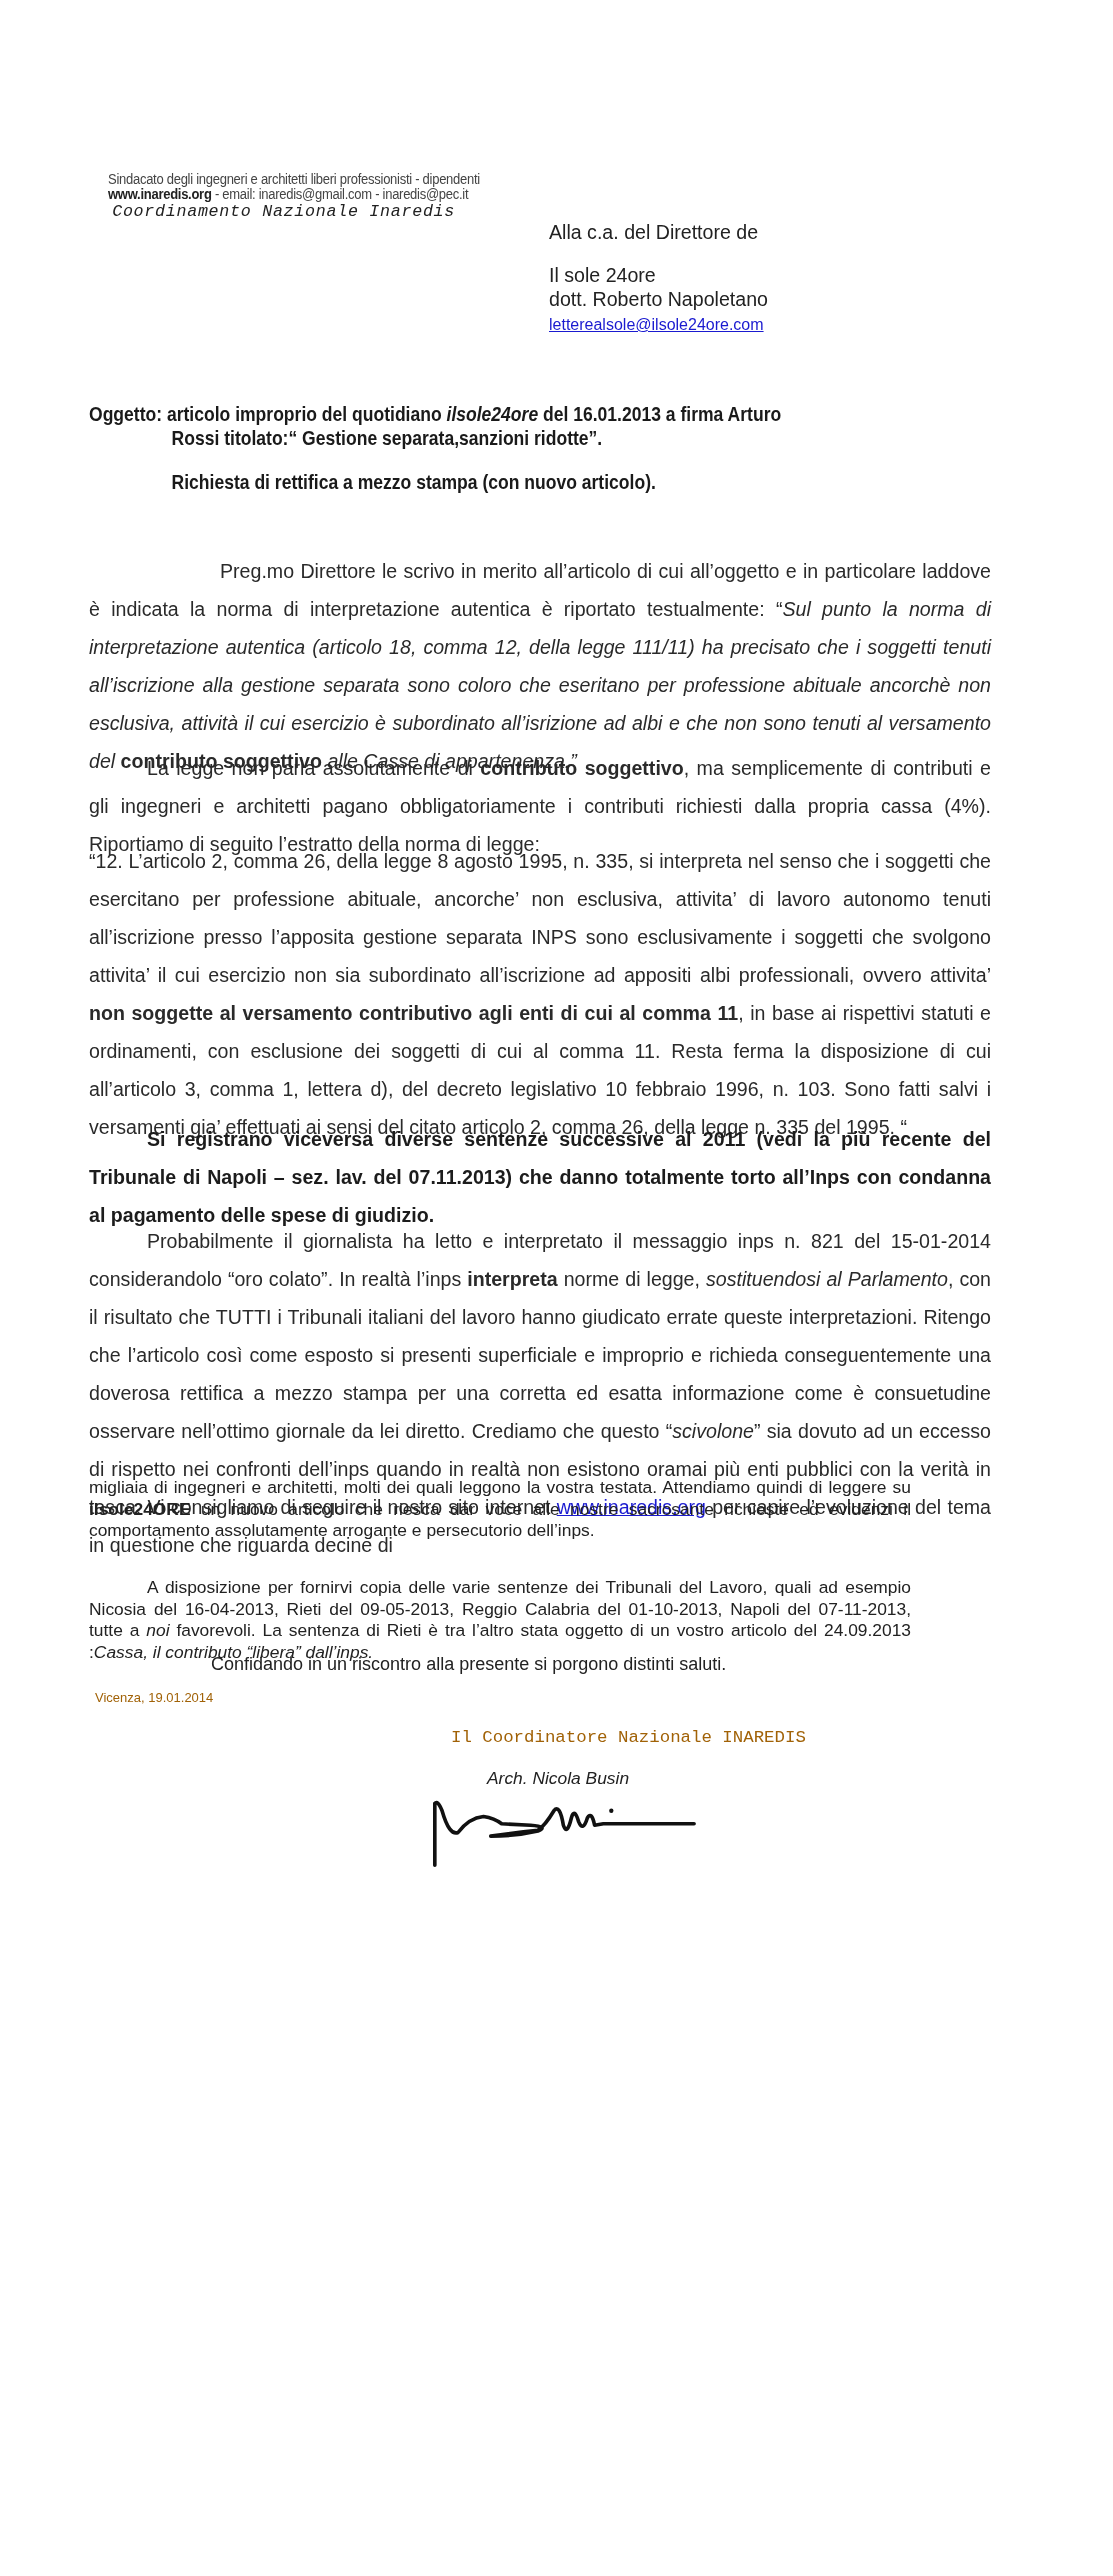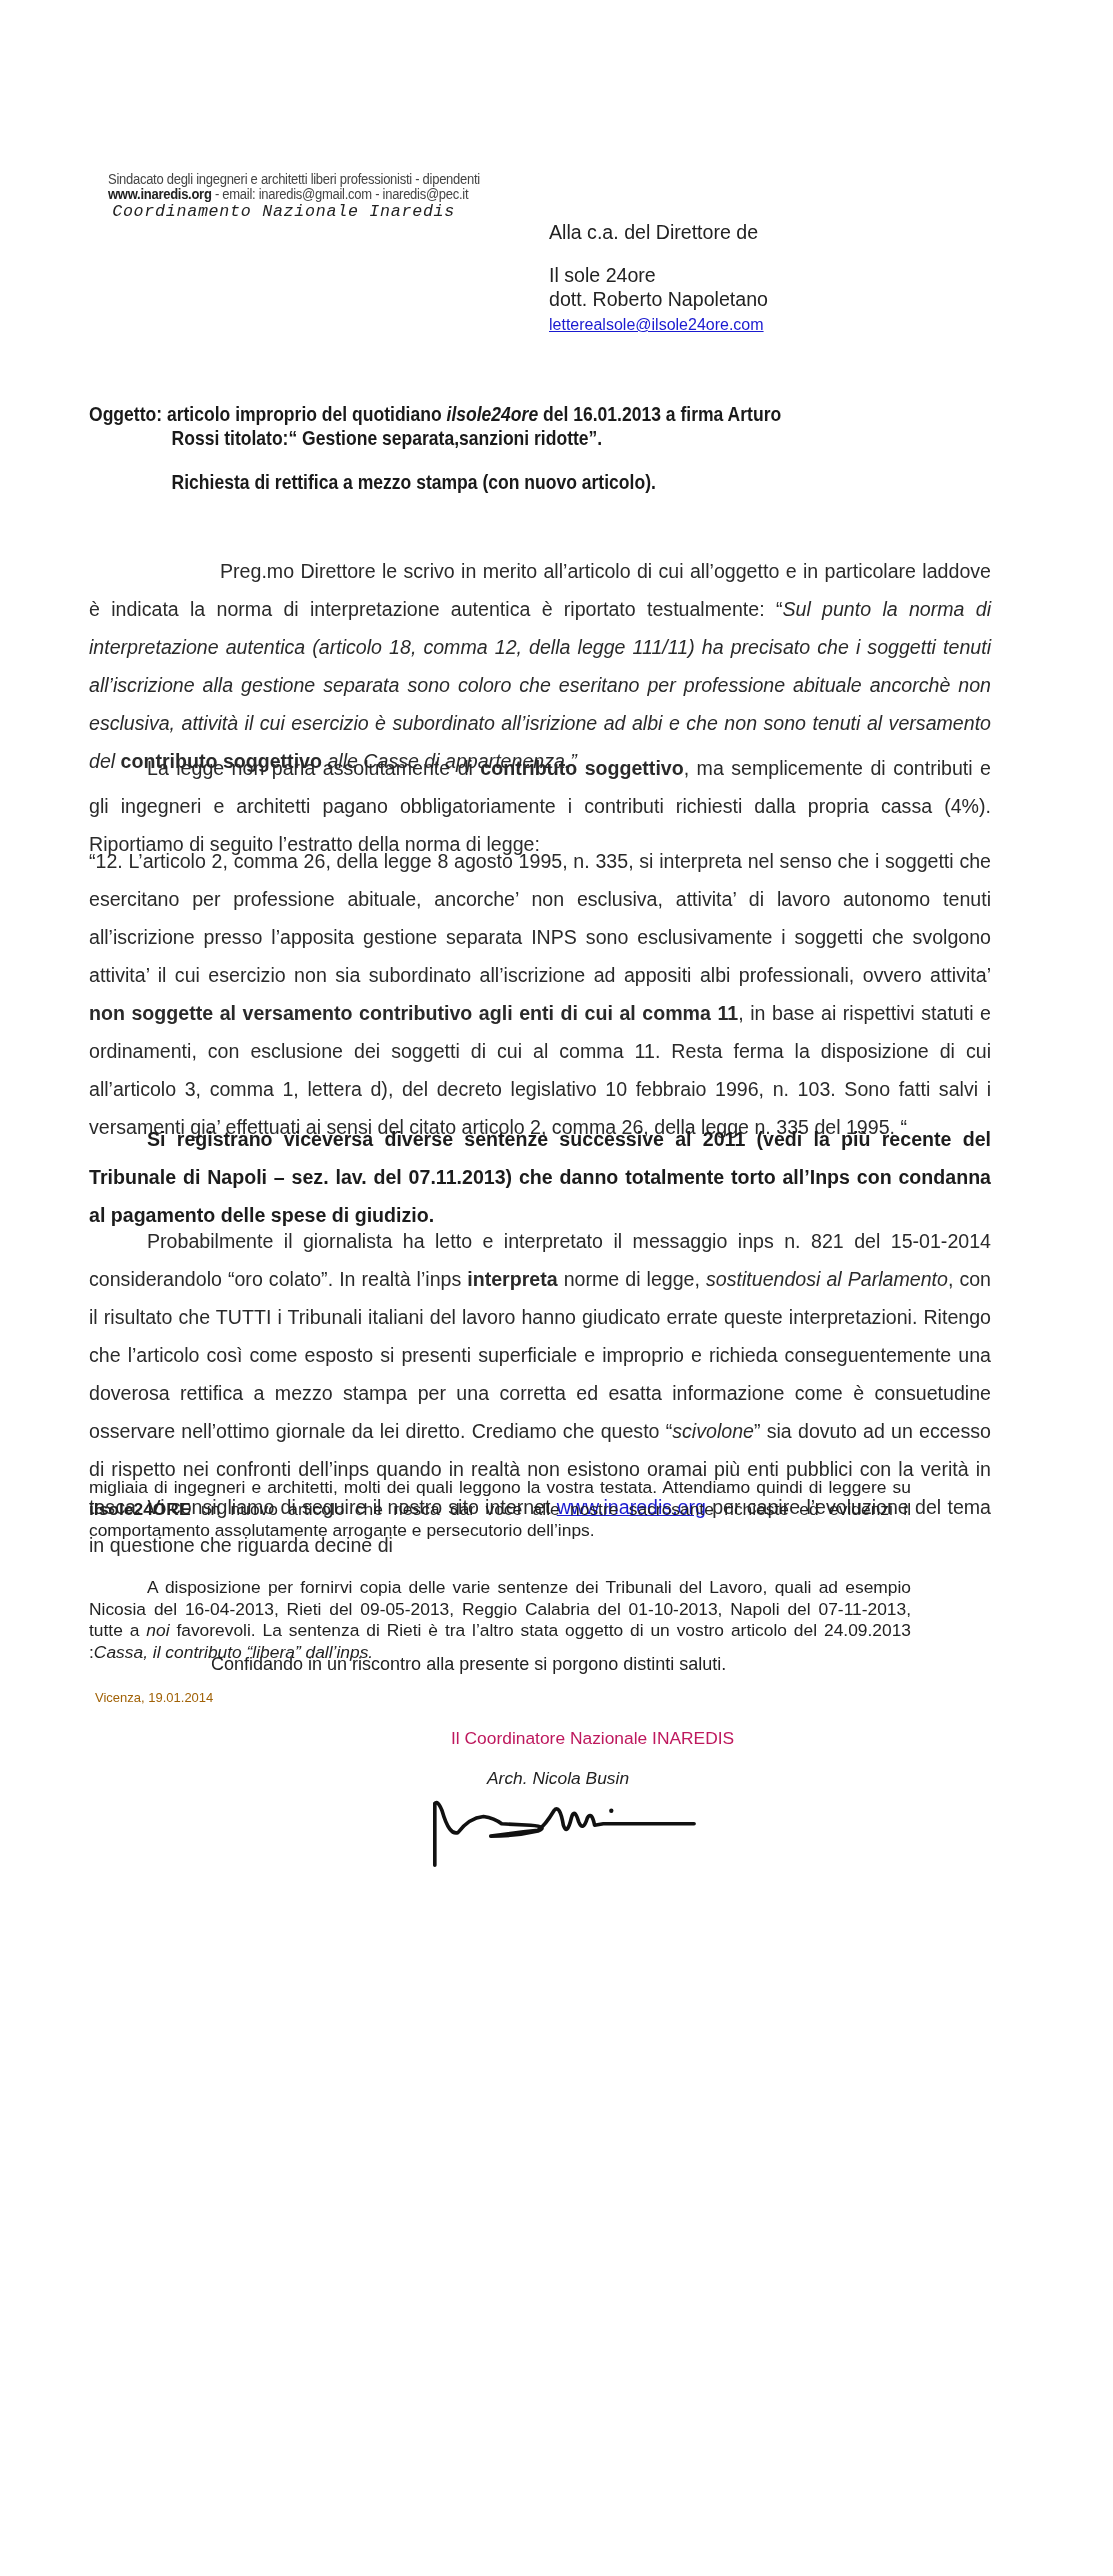--- a/index.html
+++ b/index.html
@@ -29,21 +29,21 @@
   #p1 { top:518px; }
   #p2 { top:715px; }
   #p3 { top:808px; }
   #p4 { top:1086px; font-weight:bold; color:#1c1c1c; }
   #p5 { top:1188px; }
   .small { left:89px; width:822px; font-size:17.4px; line-height:21.4px; text-align:justify; color:#222; }
   #p6 { top:1460px; }
   #p7 { top:1560px; }
   #p8 { left:211px; top:1654px; font-size:18px; color:#222; white-space:nowrap; }
   #date { left:95px; top:1690px; font-size:13px; color:#a16207; }
-  #coordtitle { left:451px; top:1728px; font-size:17.4px; color:#be185d; }
+  #coordtitle { left:451px; top:1728px; font-size:17.4px; color:#a16207;font-family:Liberation Mono, monospace; }
   #signame { left:487px; top:1768px; font-size:17.4px; font-style:italic; color:#222; }
   #sig { left:429px; top:1796px; width:276px; height:73px; }
   .link { color:#1a1ad0; text-decoration:underline; }
   .it { }
 </style>
 </head>
 <body>
 
 <div id="logo" class="abs">
   <div class="tag1">Sindacato degli ingegneri e architetti liberi professionisti - dipendenti</div>

